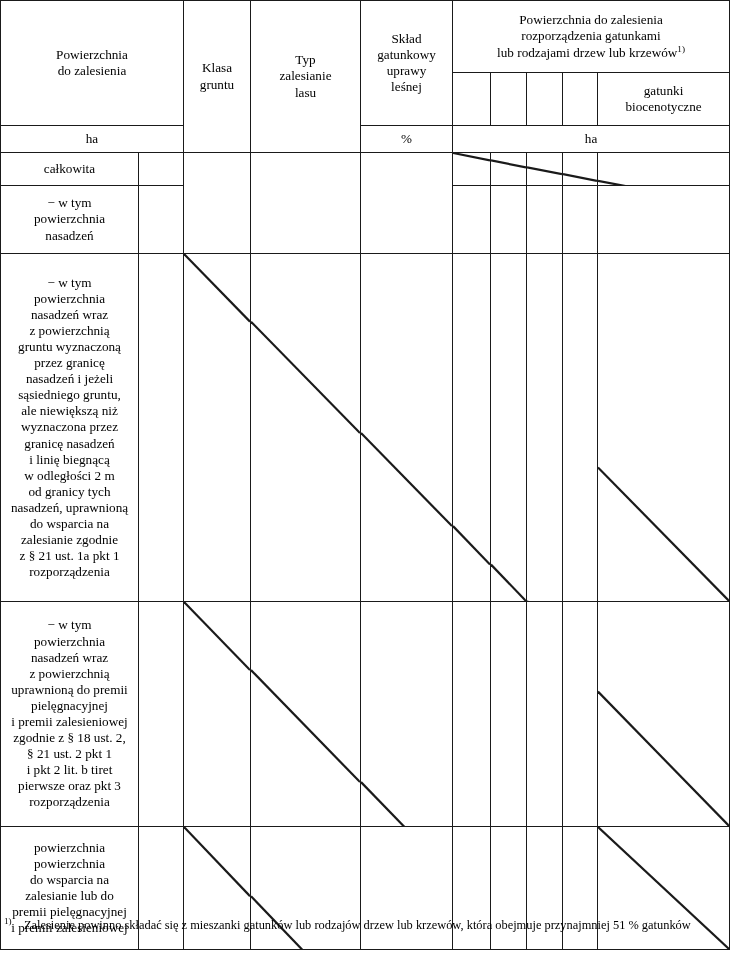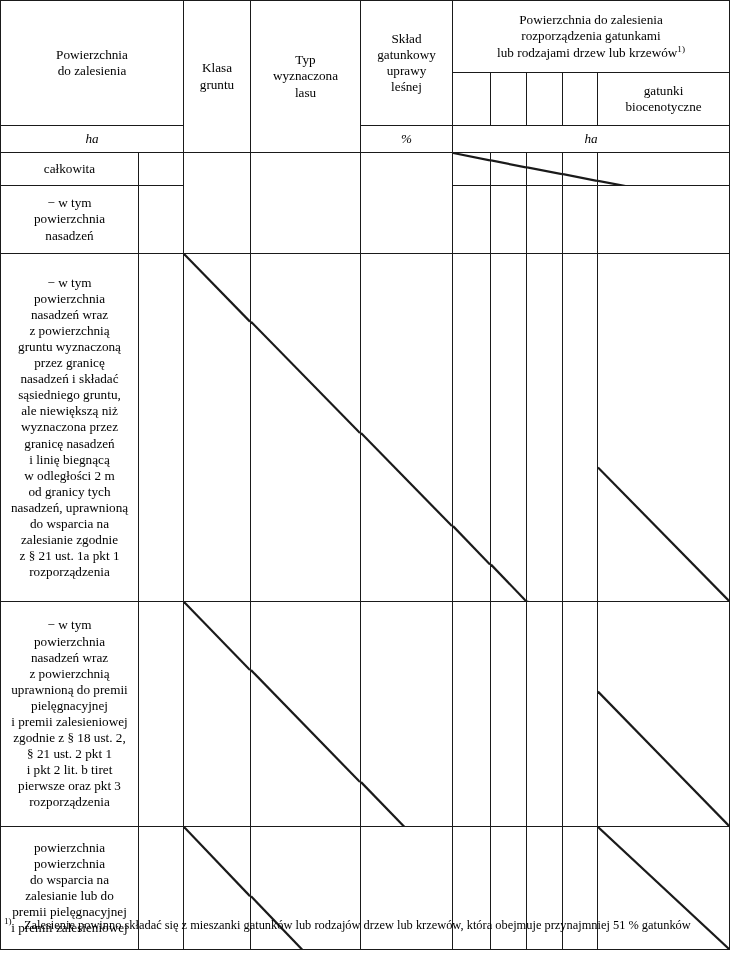--- a/index.html
+++ b/index.html
@@ -43,21 +43,21 @@
     text-align: center;
     vertical-align: middle;
     padding: 2px 3px;
     background: #ffffff;
     position: relative;
     overflow: hidden;
   }
 
   
   td.hdr      { background: #cccccc; }
-  td.unitbar  { background: #d9d9d9; font-style: italic; }
+  td.unitbar  { background: #d9d9d9; }
   td.blankbox { background: #ffffff; }
 
   
   td.grey     { background: #d6d6d6; }
   td.white    { background: #ffffff; }
 
   td.leftlabel {
     background: #ffffff;
     padding: 5px 6px;
     margin-left: 22px;
@@ -137,21 +137,21 @@
         <td class="hdr" colspan="2" rowspan="2" style="height:115px">
           <div>Powierzchnia</div>
           <div>do zalesienia</div>
         </td>
         <td class="hdr" rowspan="3">
           <div>Klasa</div>
           <div>gruntu</div>
         </td>
         <td class="hdr" rowspan="3">
           <div>Typ</div>
-          <div>wyznaczona</div>
+          <div>zalesianie</div>
           <div>lasu</div>
         </td>
         <td class="hdr" rowspan="2">
           <div>Skład</div>
           <div>gatunkowy</div>
           <div>uprawy</div>
           <div>leśnej</div>
         </td>
         <td class="hdr" colspan="5" style="height:67px">
           <div>Powierzchnia do zalesienia</div>
@@ -227,21 +227,21 @@
       </tr>
 
       <tr>
         <td class="leftlabel" style="height:343px">
           <div>− w tym</div>
           <div>powierzchnia</div>
           <div>nasadzeń wraz</div>
           <div>z powierzchnią</div>
           <div>gruntu wyznaczoną</div>
           <div>przez granicę</div>
-          <div>nasadzeń i składać</div>
+          <div>nasadzeń i jeżeli</div>
           <div>sąsiedniego gruntu,</div>
           <div>ale niewiększą niż</div>
           <div>wyznaczona przez</div>
           <div>granicę nasadzeń</div>
           <div>i linię biegnącą</div>
           <div>w odległości 2 m</div>
           <div>od granicy tych</div>
           <div>nasadzeń, uprawnioną</div>
           <div>do wsparcia na</div>
           <div>zalesianie zgodnie</div>

